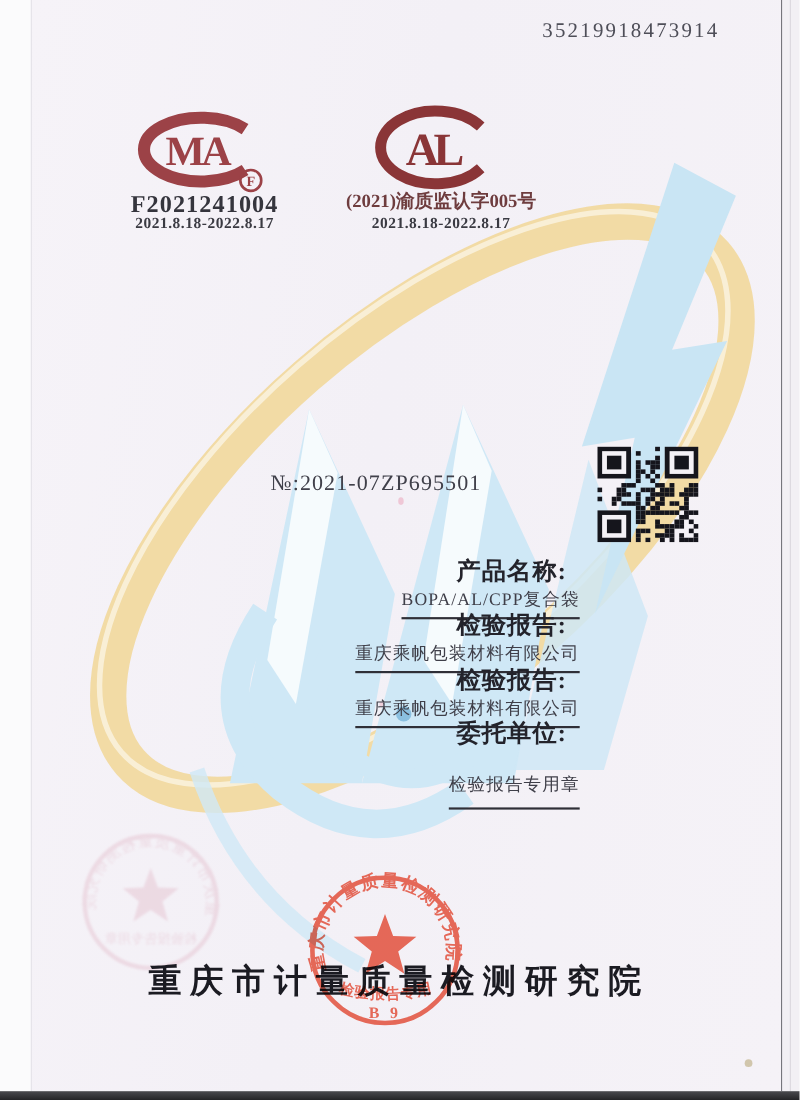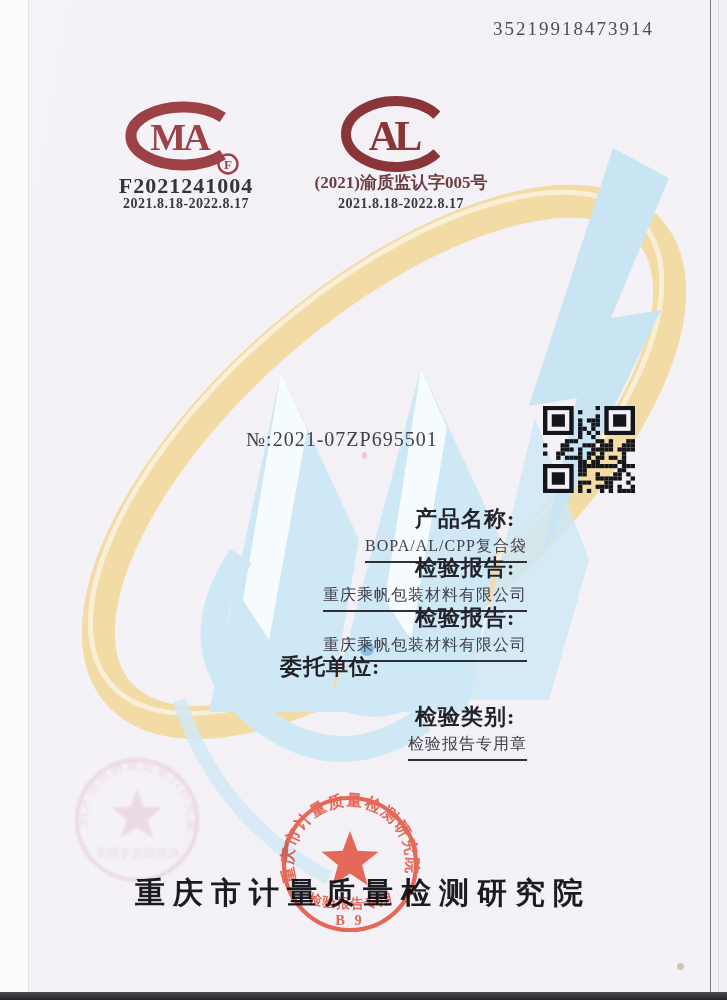--- a/index.html
+++ b/index.html
@@ -58,21 +58,21 @@
     left:116px;width:382px;height:34px;z-index:3;display:flex;align-items:flex-end;flex-direction:column;
   }
   .field-label{
     width:112px;flex:none;font-size:22px;font-weight:bold;color:#23232b;
     letter-spacing:1px;line-height:30px;
   }
   .field-line{
     flex:1;border-bottom:2px solid #2f2f37;text-align:center;
     font-size:16px;color:#3f3f49;line-height:24px;padding-bottom:3px;letter-spacing:1px;
   }
-  .row1{top:504px;} .row2{top:553px;} .row3{top:603px;} .row4{top:652px;align-items:center;} .row5{top:702px;}
+  .row1{top:504px;} .row2{top:553px;} .row3{top:603px;} .row4{top:652px;} .row5{top:702px;}
 
   
   .institute{
     left:20px;top:872px;width:620px;z-index:2;text-align:center;
     font-size:30px;font-weight:bold;color:#1b1b22;line-height:42px;
   }
   .institute span{letter-spacing:8px;margin-right:-8px;}
 
   
   #stamp{left:236px;top:779px;z-index:4;mix-blend-mode:multiply;opacity:.88;filter:blur(.3px);}
@@ -285,21 +285,20 @@
     <div class="field-line">重庆乘帆包装材料有限公司</div>
   </div>
   <div class="abs field-row row3">
     <div class="field-label">检验报告:</div>
     <div class="field-line">重庆乘帆包装材料有限公司</div>
   </div>
   <div class="abs field-row row4">
     <div class="field-label">委托单位:</div>
   </div>
   <div class="abs field-row row5">
-    <div class="field-label">检验类别:</div>
     <div class="field-line">检验报告专用章</div>
   </div>
 
   <svg id="ghost-stamp" class="abs" width="150" height="150" viewBox="0 0 150 150" aria-hidden="true">
     <circle cx="75" cy="75" r="60" fill="none" stroke="#cf8098" stroke-width="4"></circle>
     <polygon fill="#cf8098" points="75,44 81.6,61.8 100.5,62.6 85.7,74.5 90.8,92.8 75,82.3 59.2,92.8 64.3,74.5 49.5,62.6 68.4,61.8"></polygon>
     <text font-family="Liberation Serif,serif" font-size="14" fill="#cf8098" letter-spacing="1">
       <textPath href="#ghost-arc" startOffset="4%">重庆市计量质量检测研究院</textPath>
     </text>
     <path id="ghost-arc" d="M 28 95 A 51 51 0 1 1 122 95" fill="none"></path>

